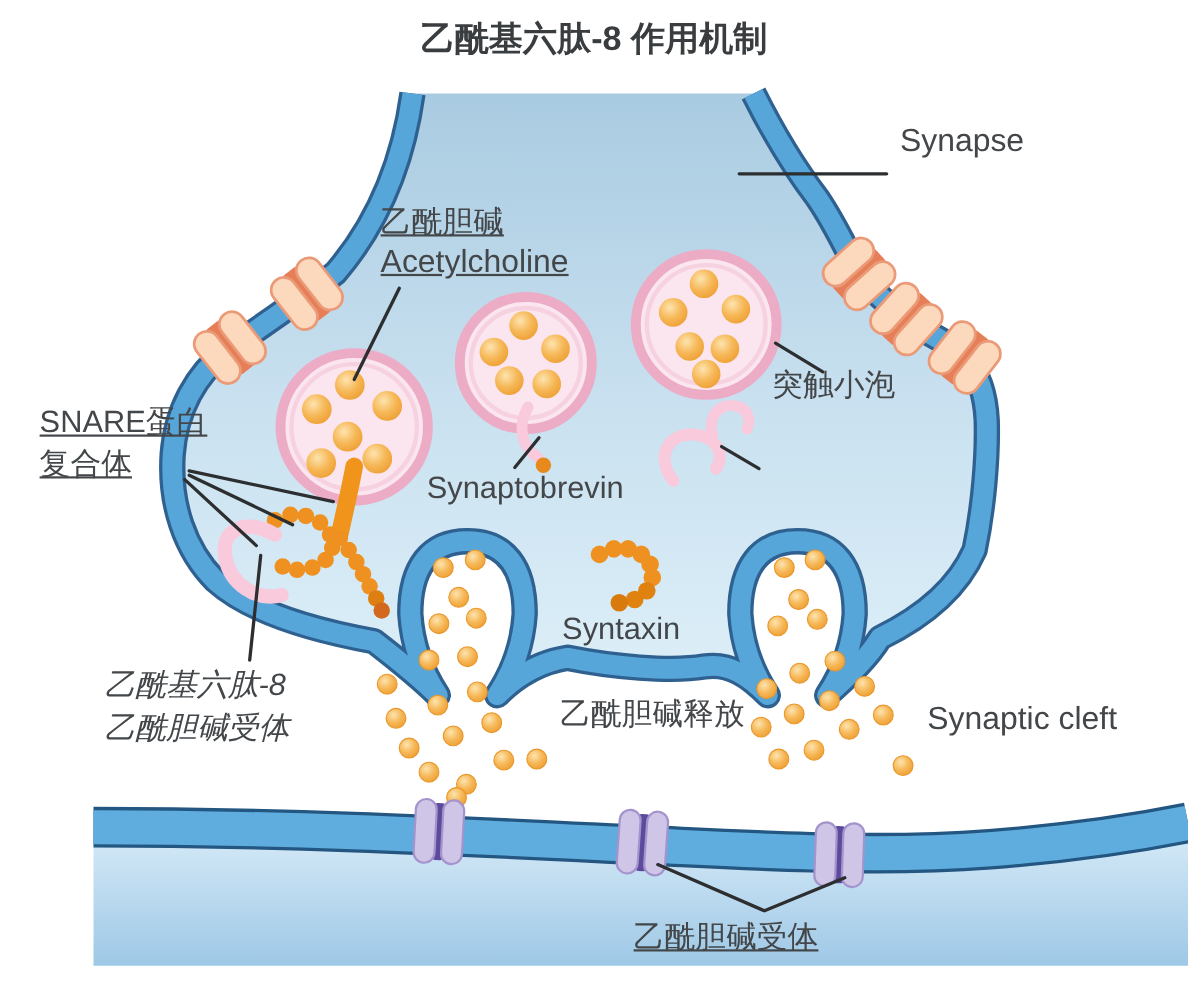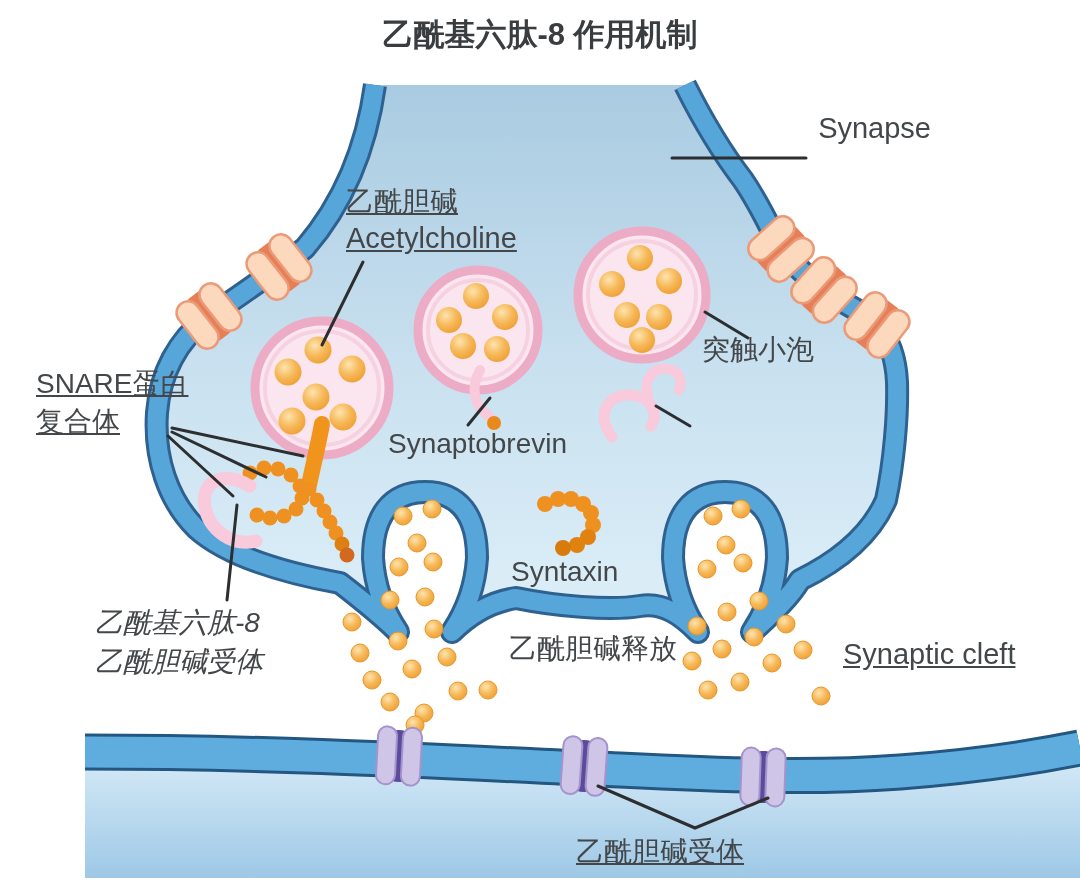--- a/index.html
+++ b/index.html
@@ -287,19 +287,19 @@
 
 <div class="lbl en" style="left:511px;top:553px;text-align:right;">Syntaxin</div>
 
 <div class="lbl two-line" style="left:95px;top:603px;line-height:39px;font-style:italic;">
   <span>乙酰基六肽-8</span>
   <span>乙酰胆碱受体</span>
 </div>
 
 <div class="lbl" style="left:509px;top:630px;">乙酰胆碱释放</div>
 
-<div class="lbl two-line" style="left:843px;top:635px;line-height:38px;text-decoration:underline;">
+<div class="lbl two-line" style="left:843px;top:635px;line-height:38px;">
   <span class="en">Synaptic cleft</span>
 </div>
 
 <div class="lbl" style="left:576px;top:833px;text-decoration:underline;">乙酰胆碱受体</div>
 
 </div>
 
 </body></html>

